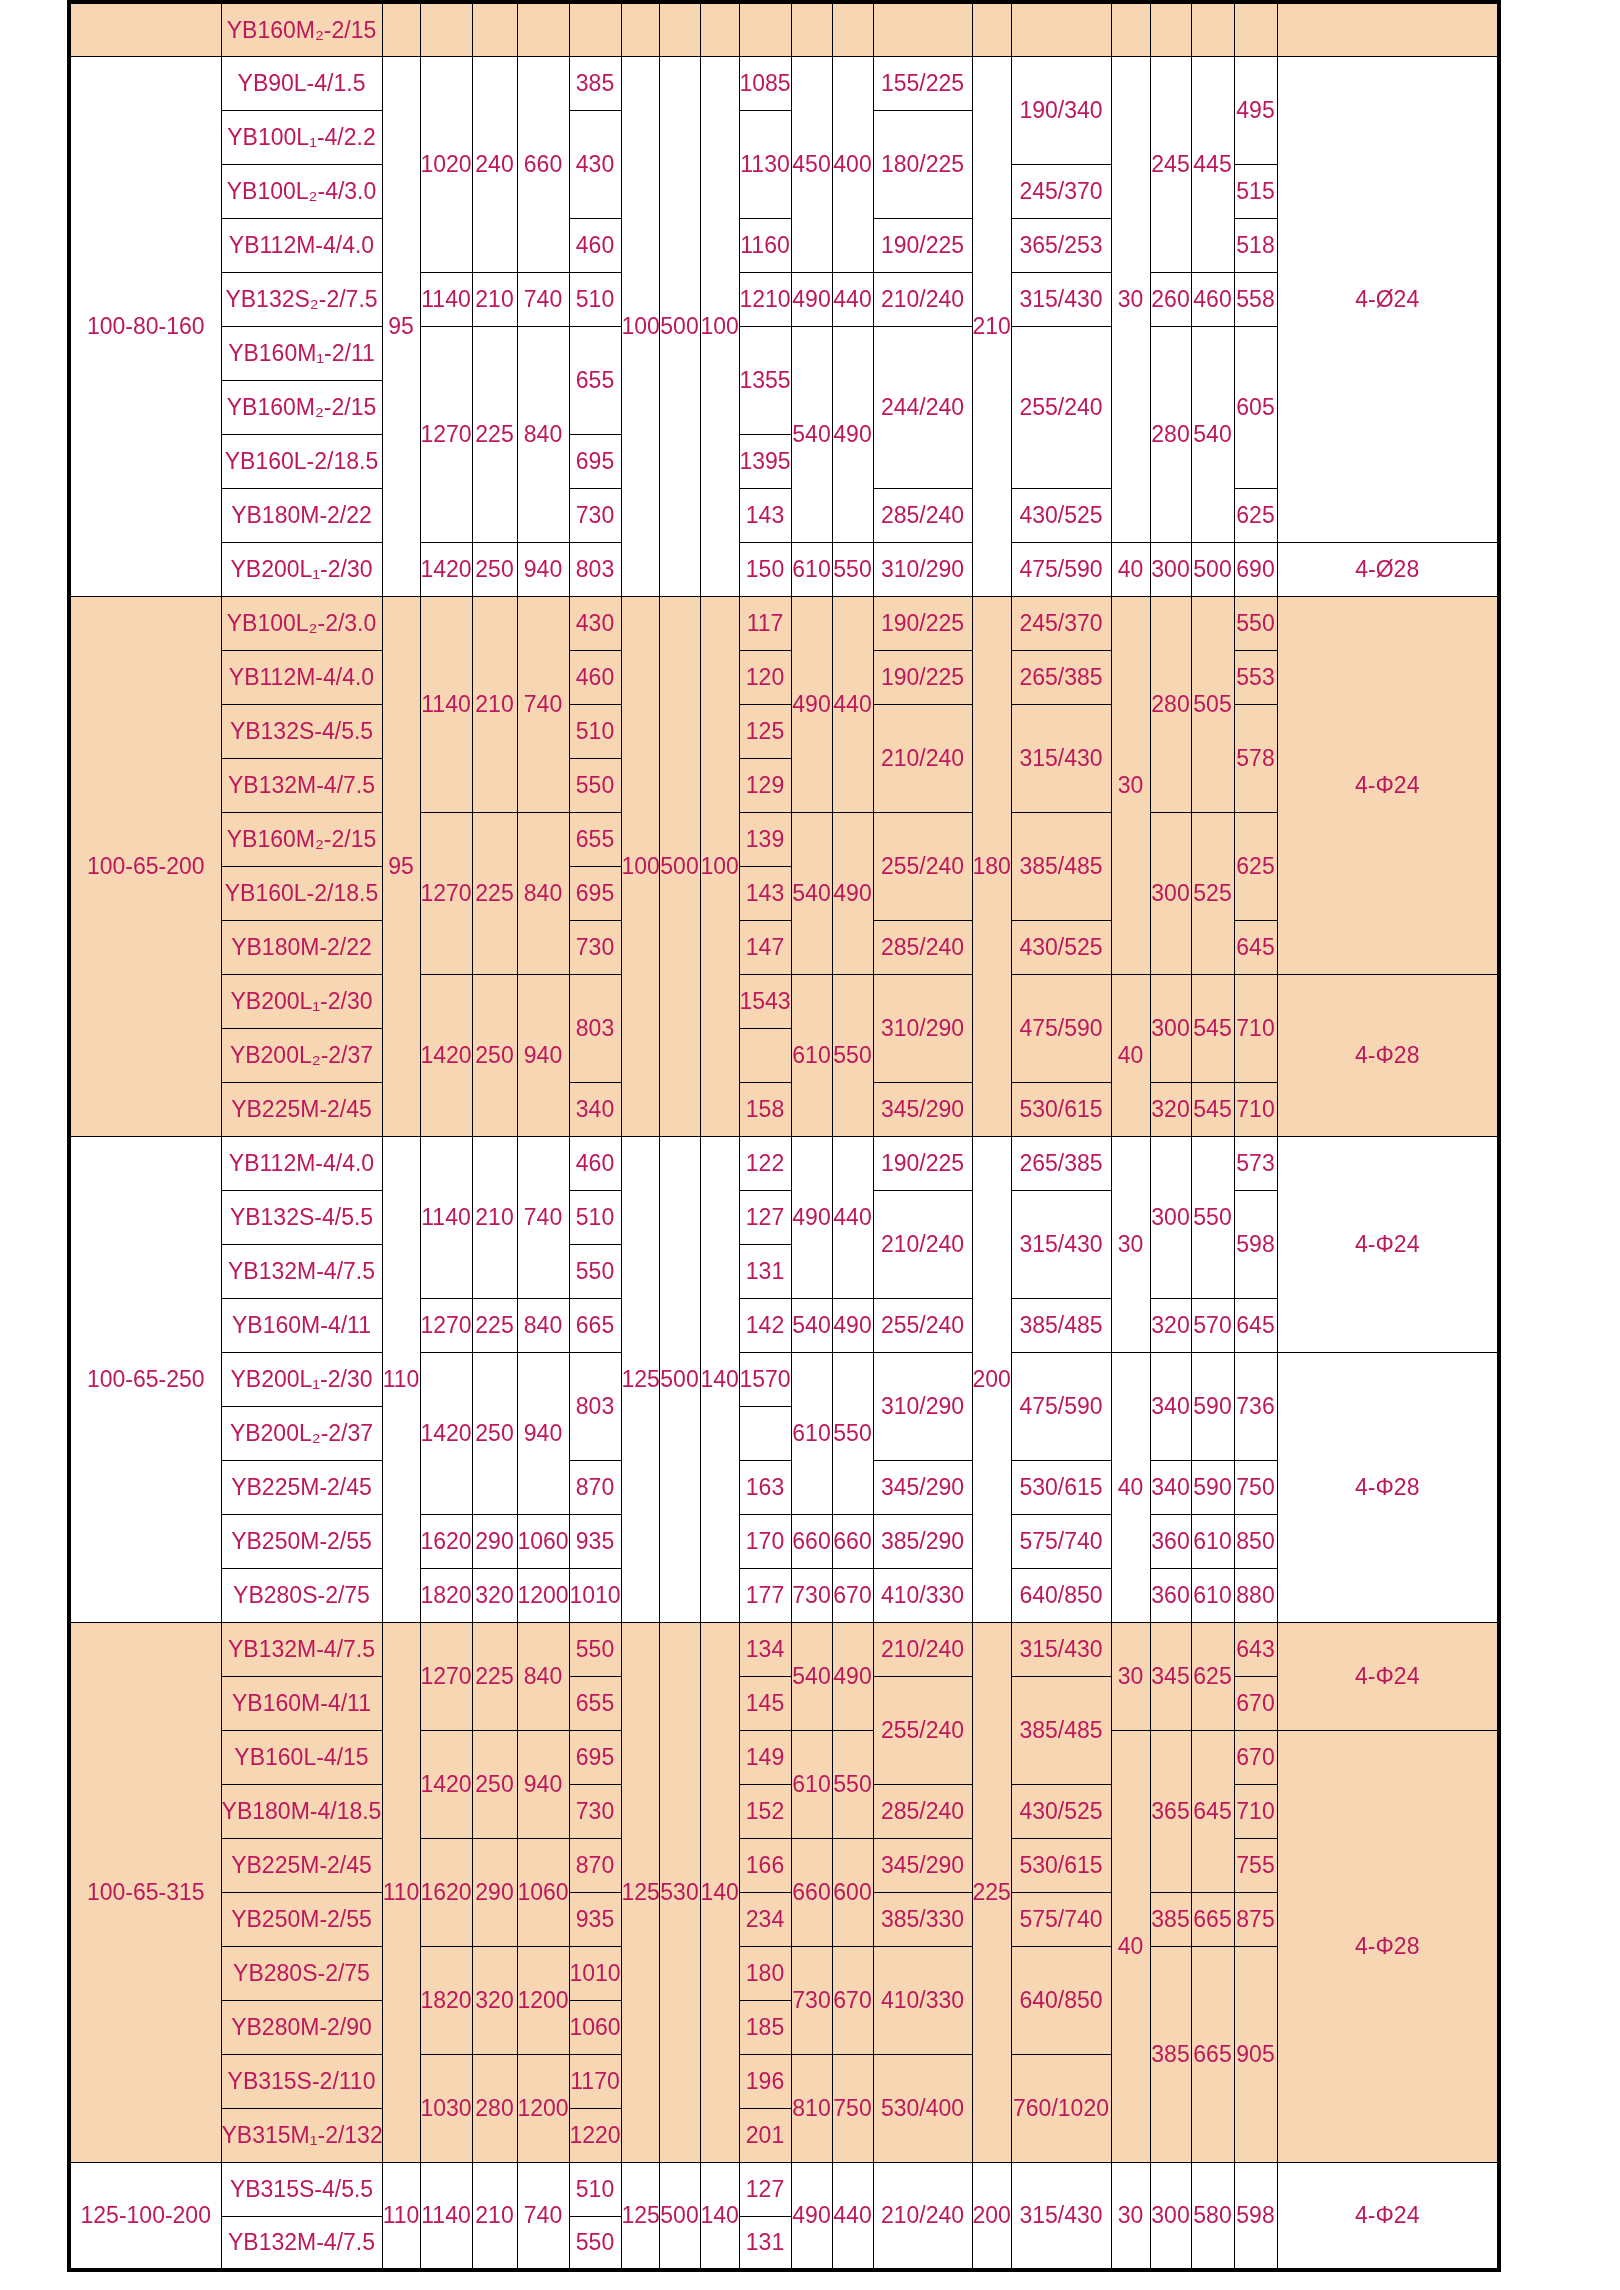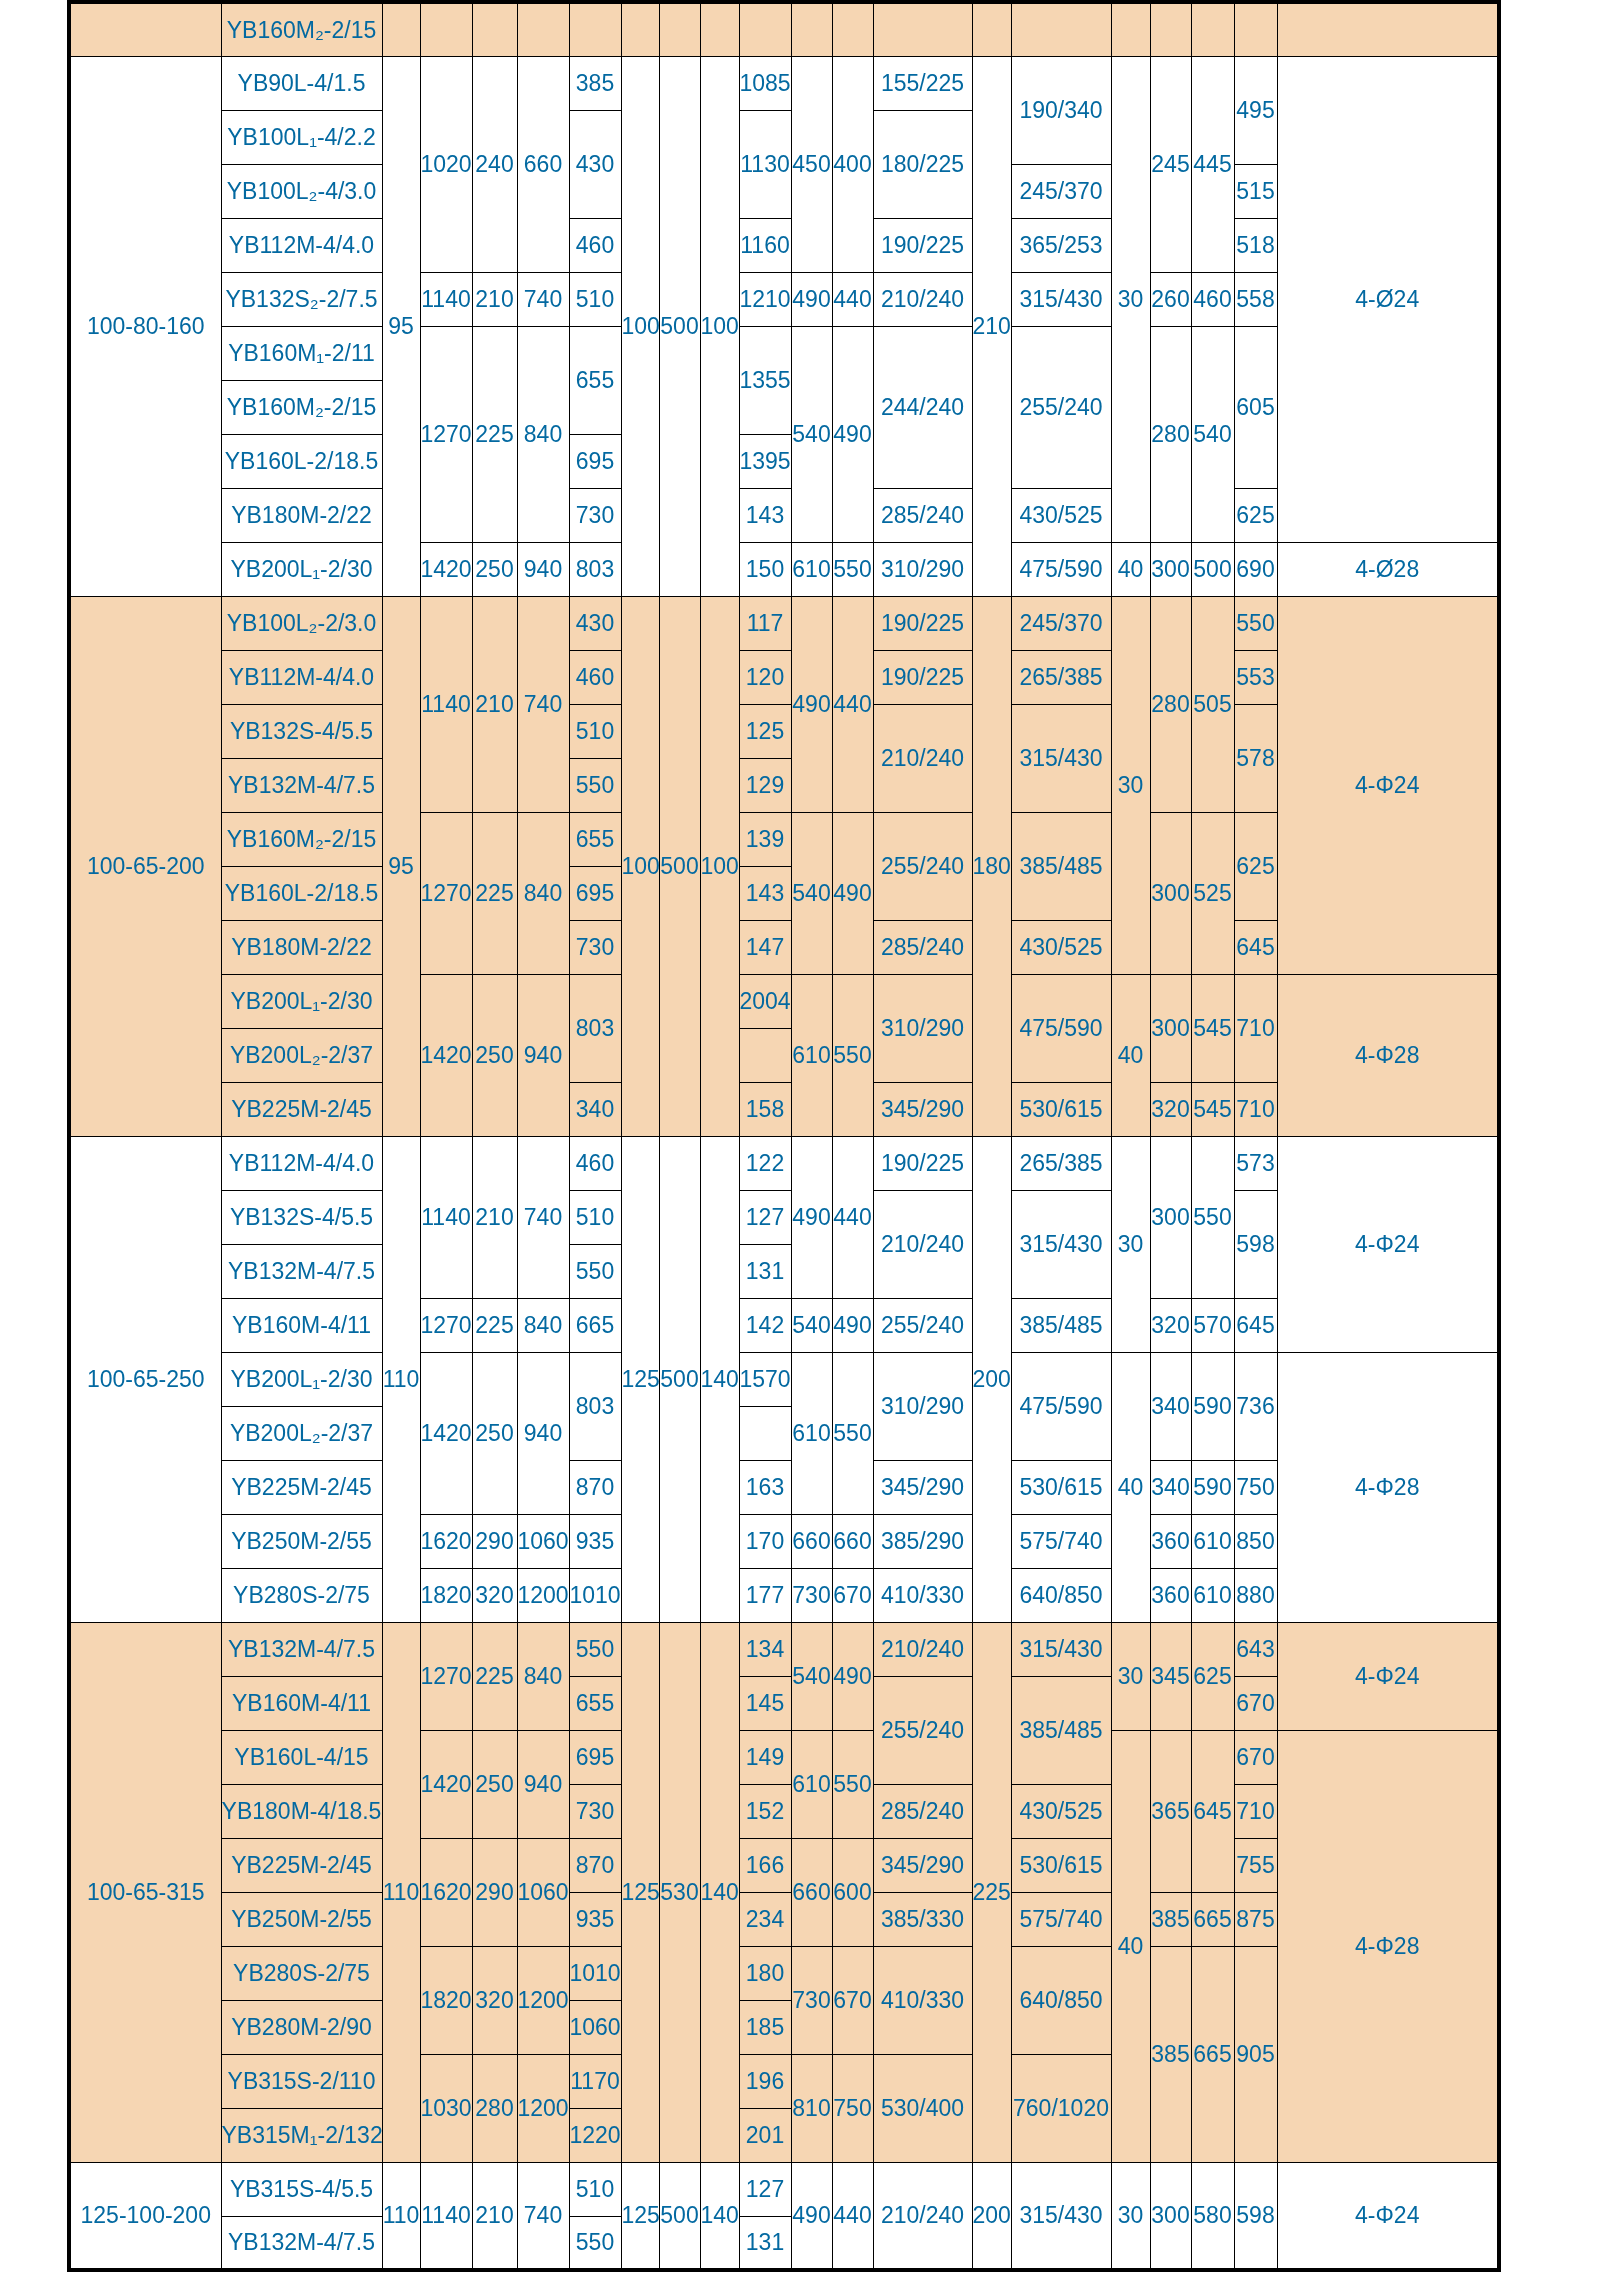--- a/index.html
+++ b/index.html
@@ -1,21 +1,21 @@
 <!DOCTYPE html>
 <html style="font-size:14.3px"><head>
 <meta charset="utf-8">
 <style>
   html,body{margin:0;padding:0;background:#ffffff;}
   .canvas{
     position:relative;
     width:1620px;height:2291px;
     background:#ffffff;
     font-family:"Liberation Sans","DejaVu Sans",sans-serif;
-    color:#0369a1;
+    color:#be185d;
   }
   table.spec{
     position:absolute;left:67px;top:0;
     width:1433px;
     border-collapse:collapse;
     table-layout:fixed;
     border:4.5px solid #000;
   }
   table.spec tr{height:54px;}
   table.spec td{
@@ -260,21 +260,21 @@
           <td class="shaded">285/240</td>
           <td class="shaded">430/525</td>
           <td class="shaded">645</td>
         </tr>
         <tr>
           <td class="shaded model">YB200L₁-2/30</td>
           <td rowspan="3" class="shaded">1420</td>
           <td rowspan="3" class="shaded">250</td>
           <td rowspan="3" class="shaded">940</td>
           <td rowspan="2" class="shaded">803</td>
-          <td class="shaded">2004</td>
+          <td class="shaded">1543</td>
           <td rowspan="3" class="shaded">610</td>
           <td rowspan="3" class="shaded">550</td>
           <td rowspan="2" class="shaded">310/290</td>
           <td rowspan="2" class="shaded">475/590</td>
           <td rowspan="3" class="shaded">40</td>
           <td rowspan="2" class="shaded">300</td>
           <td rowspan="2" class="shaded">545</td>
           <td rowspan="2" class="shaded">710</td>
           <td rowspan="3" class="shaded">4-Φ28</td>
         </tr>

